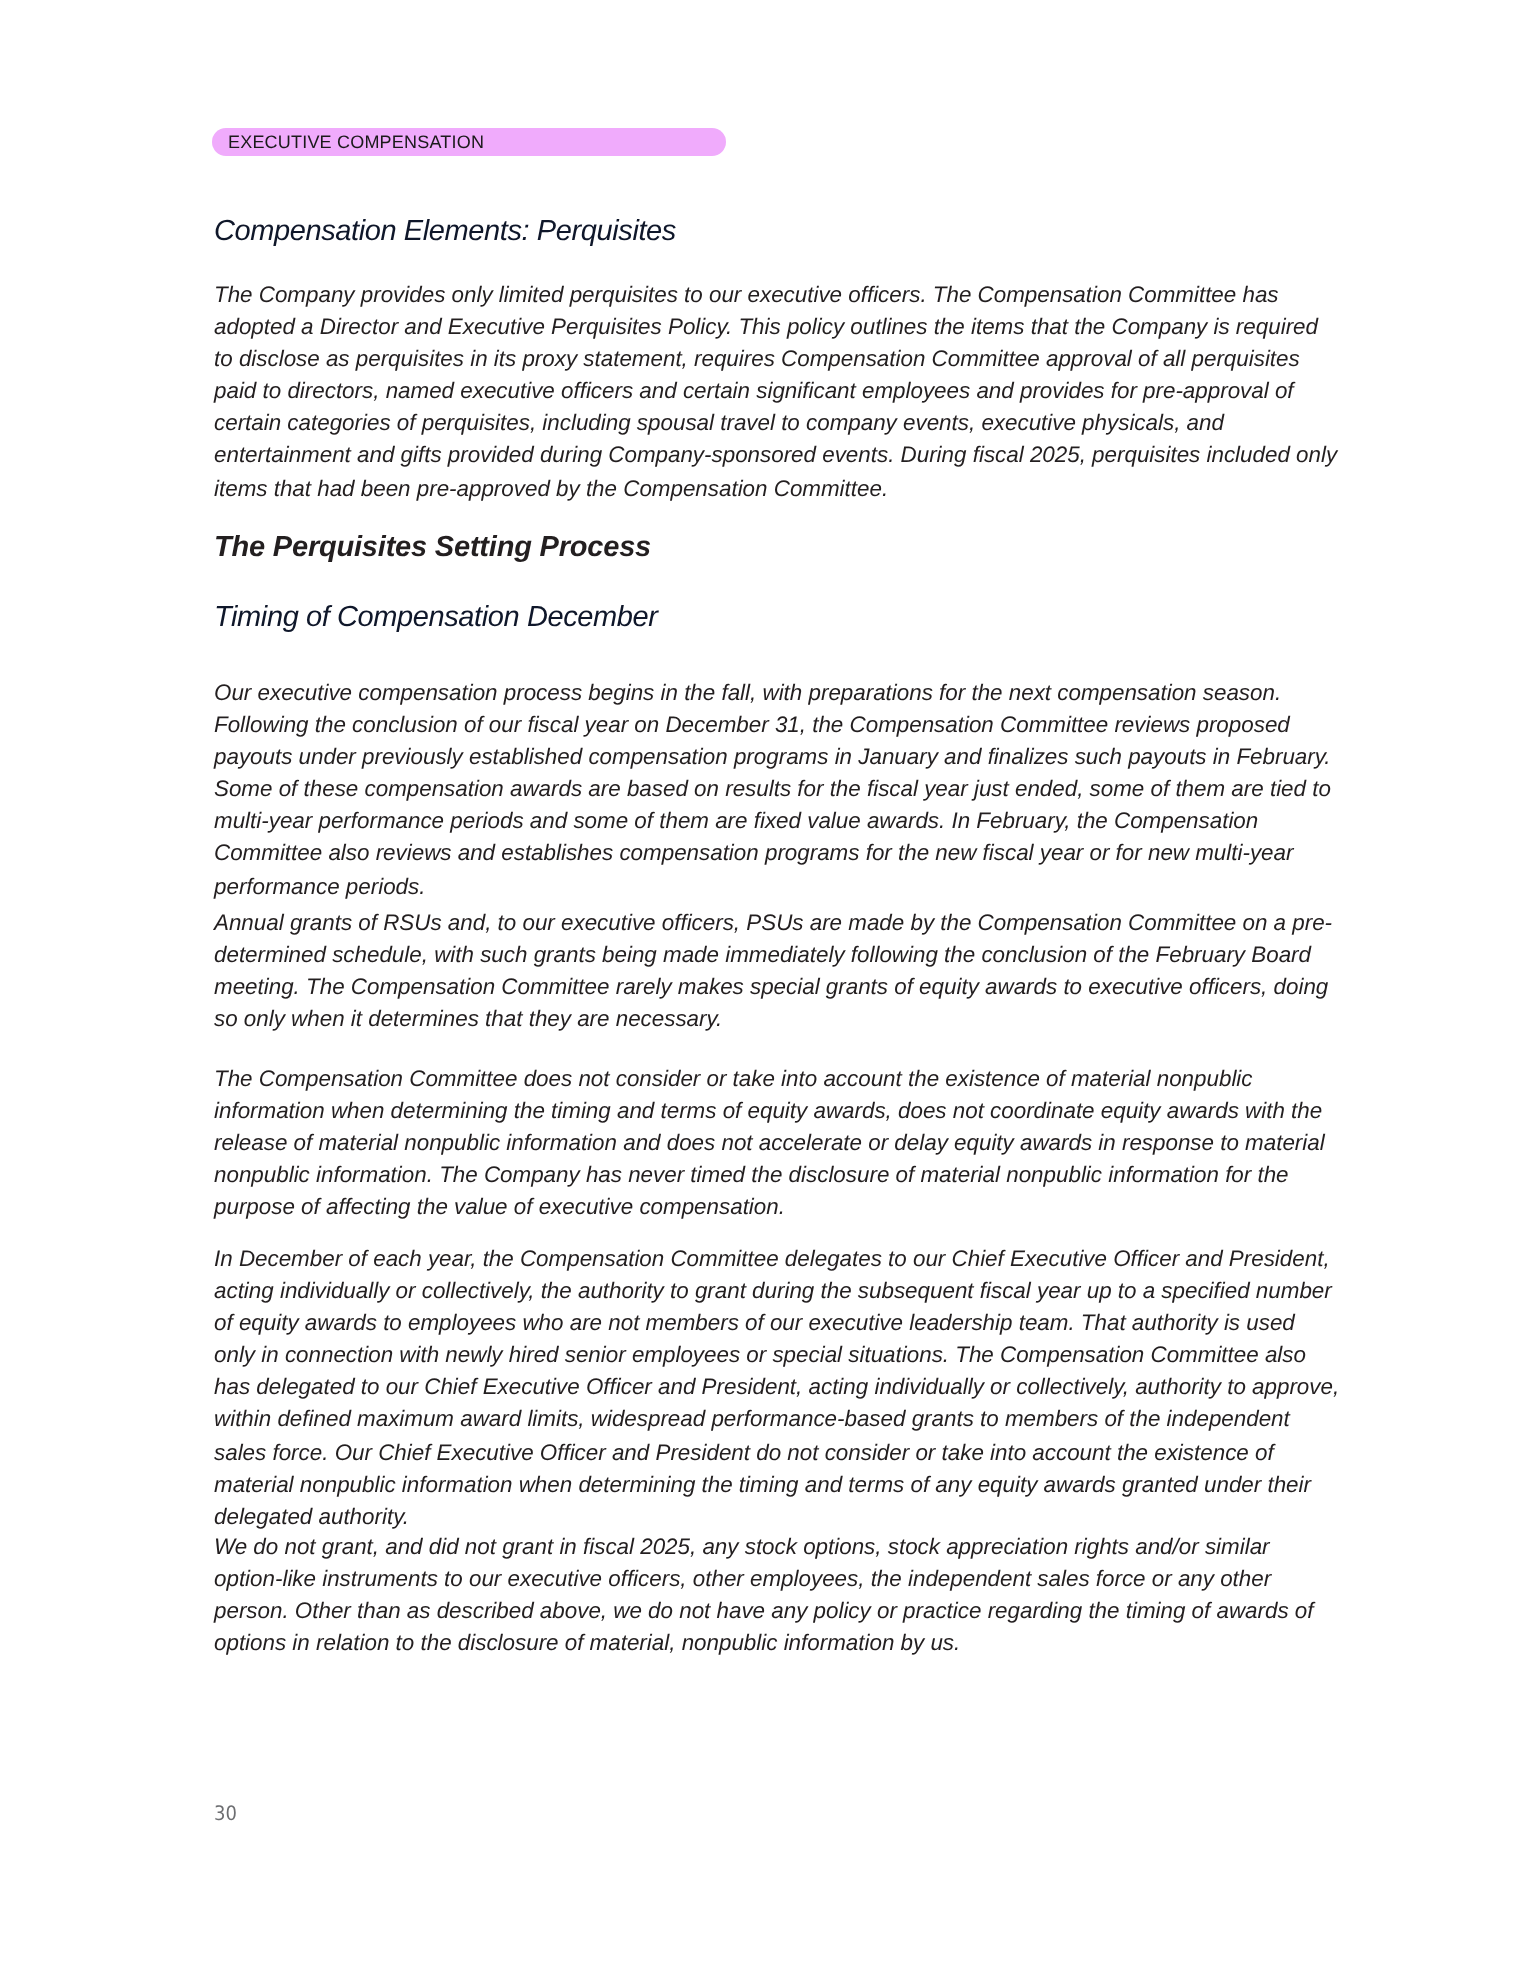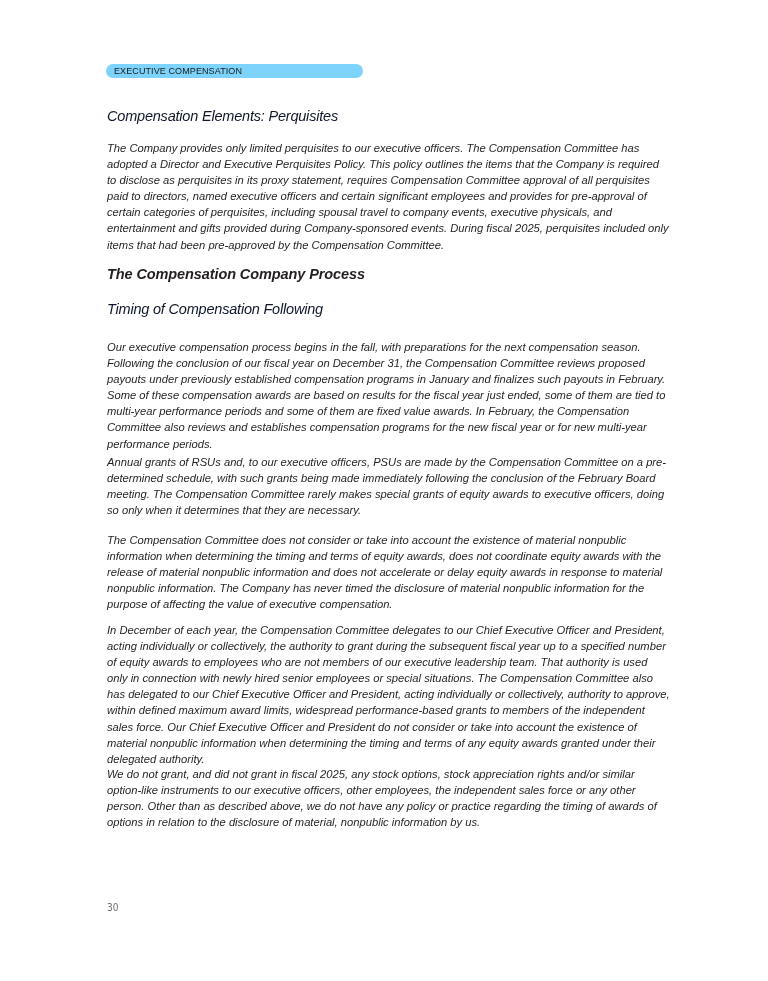--- a/index.html
+++ b/index.html
@@ -1,19 +1,19 @@
 <!DOCTYPE html>
 <html><head>
 <meta charset="utf-8">
 <style>
   html, body { margin: 0; padding: 0; background: #ffffff; }
   body { width: 768px; height: 981px; position: relative; overflow: hidden;
          font-family: "Liberation Sans", "DejaVu Sans", sans-serif; color: #231f20; }
   .banner { position: absolute; left: 106px; top: 64px; width: 257px; height: 14px;
-            background: #7dd3fc; border-radius: 7px; }
+            background: #f0abfc; border-radius: 7px; }
   .banner span { position: absolute; left: 8px; top: 1px; font-size: 9px; line-height: 12px;
                  color: #1a1a1a; letter-spacing: 0.1px; }
   .h-light { position: absolute; left: 107px; font-style: italic; font-weight: normal;
              font-size: 14.5px; color: #0f172a; margin: 0; letter-spacing: -0.2px; }
   .h-bold { position: absolute; left: 107px; font-style: italic; font-weight: bold;
             font-size: 14.5px; color: #231f20; margin: 0; letter-spacing: -0.1px; }
   .para { position: absolute; left: 107px; width: 564px; font-size: 11.2px; line-height: 16.1px;
           margin: 0; color: #231f20; font-style: italic; }
   .page-num { position: absolute; left: 107px; top: 902px; font-size: 10px; color: #6d6e71;
               font-family: "DejaVu Sans Condensed", "DejaVu Sans", sans-serif; }
@@ -22,23 +22,23 @@
 <body>
 
 <div class="banner">
   <span>EXECUTIVE COMPENSATION</span>
 </div>
 
 <h2 class="h-light" style="top:108px;">Compensation Elements: Perquisites</h2>
 
 <p class="para" style="top:140px;">The Company provides only limited perquisites to our executive officers. The Compensation Committee has adopted a Director and Executive Perquisites Policy. This policy outlines the items that the Company is required to disclose as perquisites in its proxy statement, requires Compensation Committee approval of all perquisites paid to directors, named executive officers and certain significant employees and provides for pre-approval of certain categories of perquisites, including spousal travel to company events, executive physicals, and entertainment and gifts provided during Company-sponsored events. During fiscal 2025, perquisites included only items that had been pre-approved by the Compensation Committee.</p>
 
-<h2 class="h-bold" style="top:266px;">The Compensation Company Process</h2>
+<h2 class="h-bold" style="top:266px;">The Perquisites Setting Process</h2>
 
-<h3 class="h-light" style="top:301px;">Timing of Compensation Following</h3>
+<h3 class="h-light" style="top:301px;">Timing of Compensation December</h3>
 
 <p class="para" style="top:339px;">Our executive compensation process begins in the fall, with preparations for the next compensation season. Following the conclusion of our fiscal year on December 31, the Compensation Committee reviews proposed payouts under previously established compensation programs in January and finalizes such payouts in February. Some of these compensation awards are based on results for the fiscal year just ended, some of them are tied to multi-year performance periods and some of them are fixed value awards. In February, the Compensation Committee also reviews and establishes compensation programs for the new fiscal year or for new multi-year performance periods.</p>
 
 <p class="para" style="top:454px;">Annual grants of RSUs and, to our executive officers, PSUs are made by the Compensation Committee on a pre-determined schedule, with such grants being made immediately following the conclusion of the February Board meeting. The Compensation Committee rarely makes special grants of equity awards to executive officers, doing so only when it determines that they are necessary.</p>
 
 <p class="para" style="top:532px;">The Compensation Committee does not consider or take into account the existence of material nonpublic information when determining the timing and terms of equity awards, does not coordinate equity awards with the release of material nonpublic information and does not accelerate or delay equity awards in response to material nonpublic information. The Company has never timed the disclosure of material nonpublic information for the purpose of affecting the value of executive compensation.</p>
 
 <p class="para" style="top:622px;">In December of each year, the Compensation Committee delegates to our Chief Executive Officer and President, acting individually or collectively, the authority to grant during the subsequent fiscal year up to a specified number of equity awards to employees who are not members of our executive leadership team. That authority is used only in connection with newly hired senior employees or special situations. The Compensation Committee also has delegated to our Chief Executive Officer and President, acting individually or collectively, authority to approve, within defined maximum award limits, widespread performance-based grants to members of the independent sales force. Our Chief Executive Officer and President do not consider or take into account the existence of material nonpublic information when determining the timing and terms of any equity awards granted under their delegated authority.</p>
 
 <p class="para" style="top:766px;">We do not grant, and did not grant in fiscal 2025, any stock options, stock appreciation rights and/or similar option-like instruments to our executive officers, other employees, the independent sales force or any other person.  Other than as described above, we do not have any policy or practice regarding the timing of awards of options in relation to the disclosure of material, nonpublic information by us.</p>

